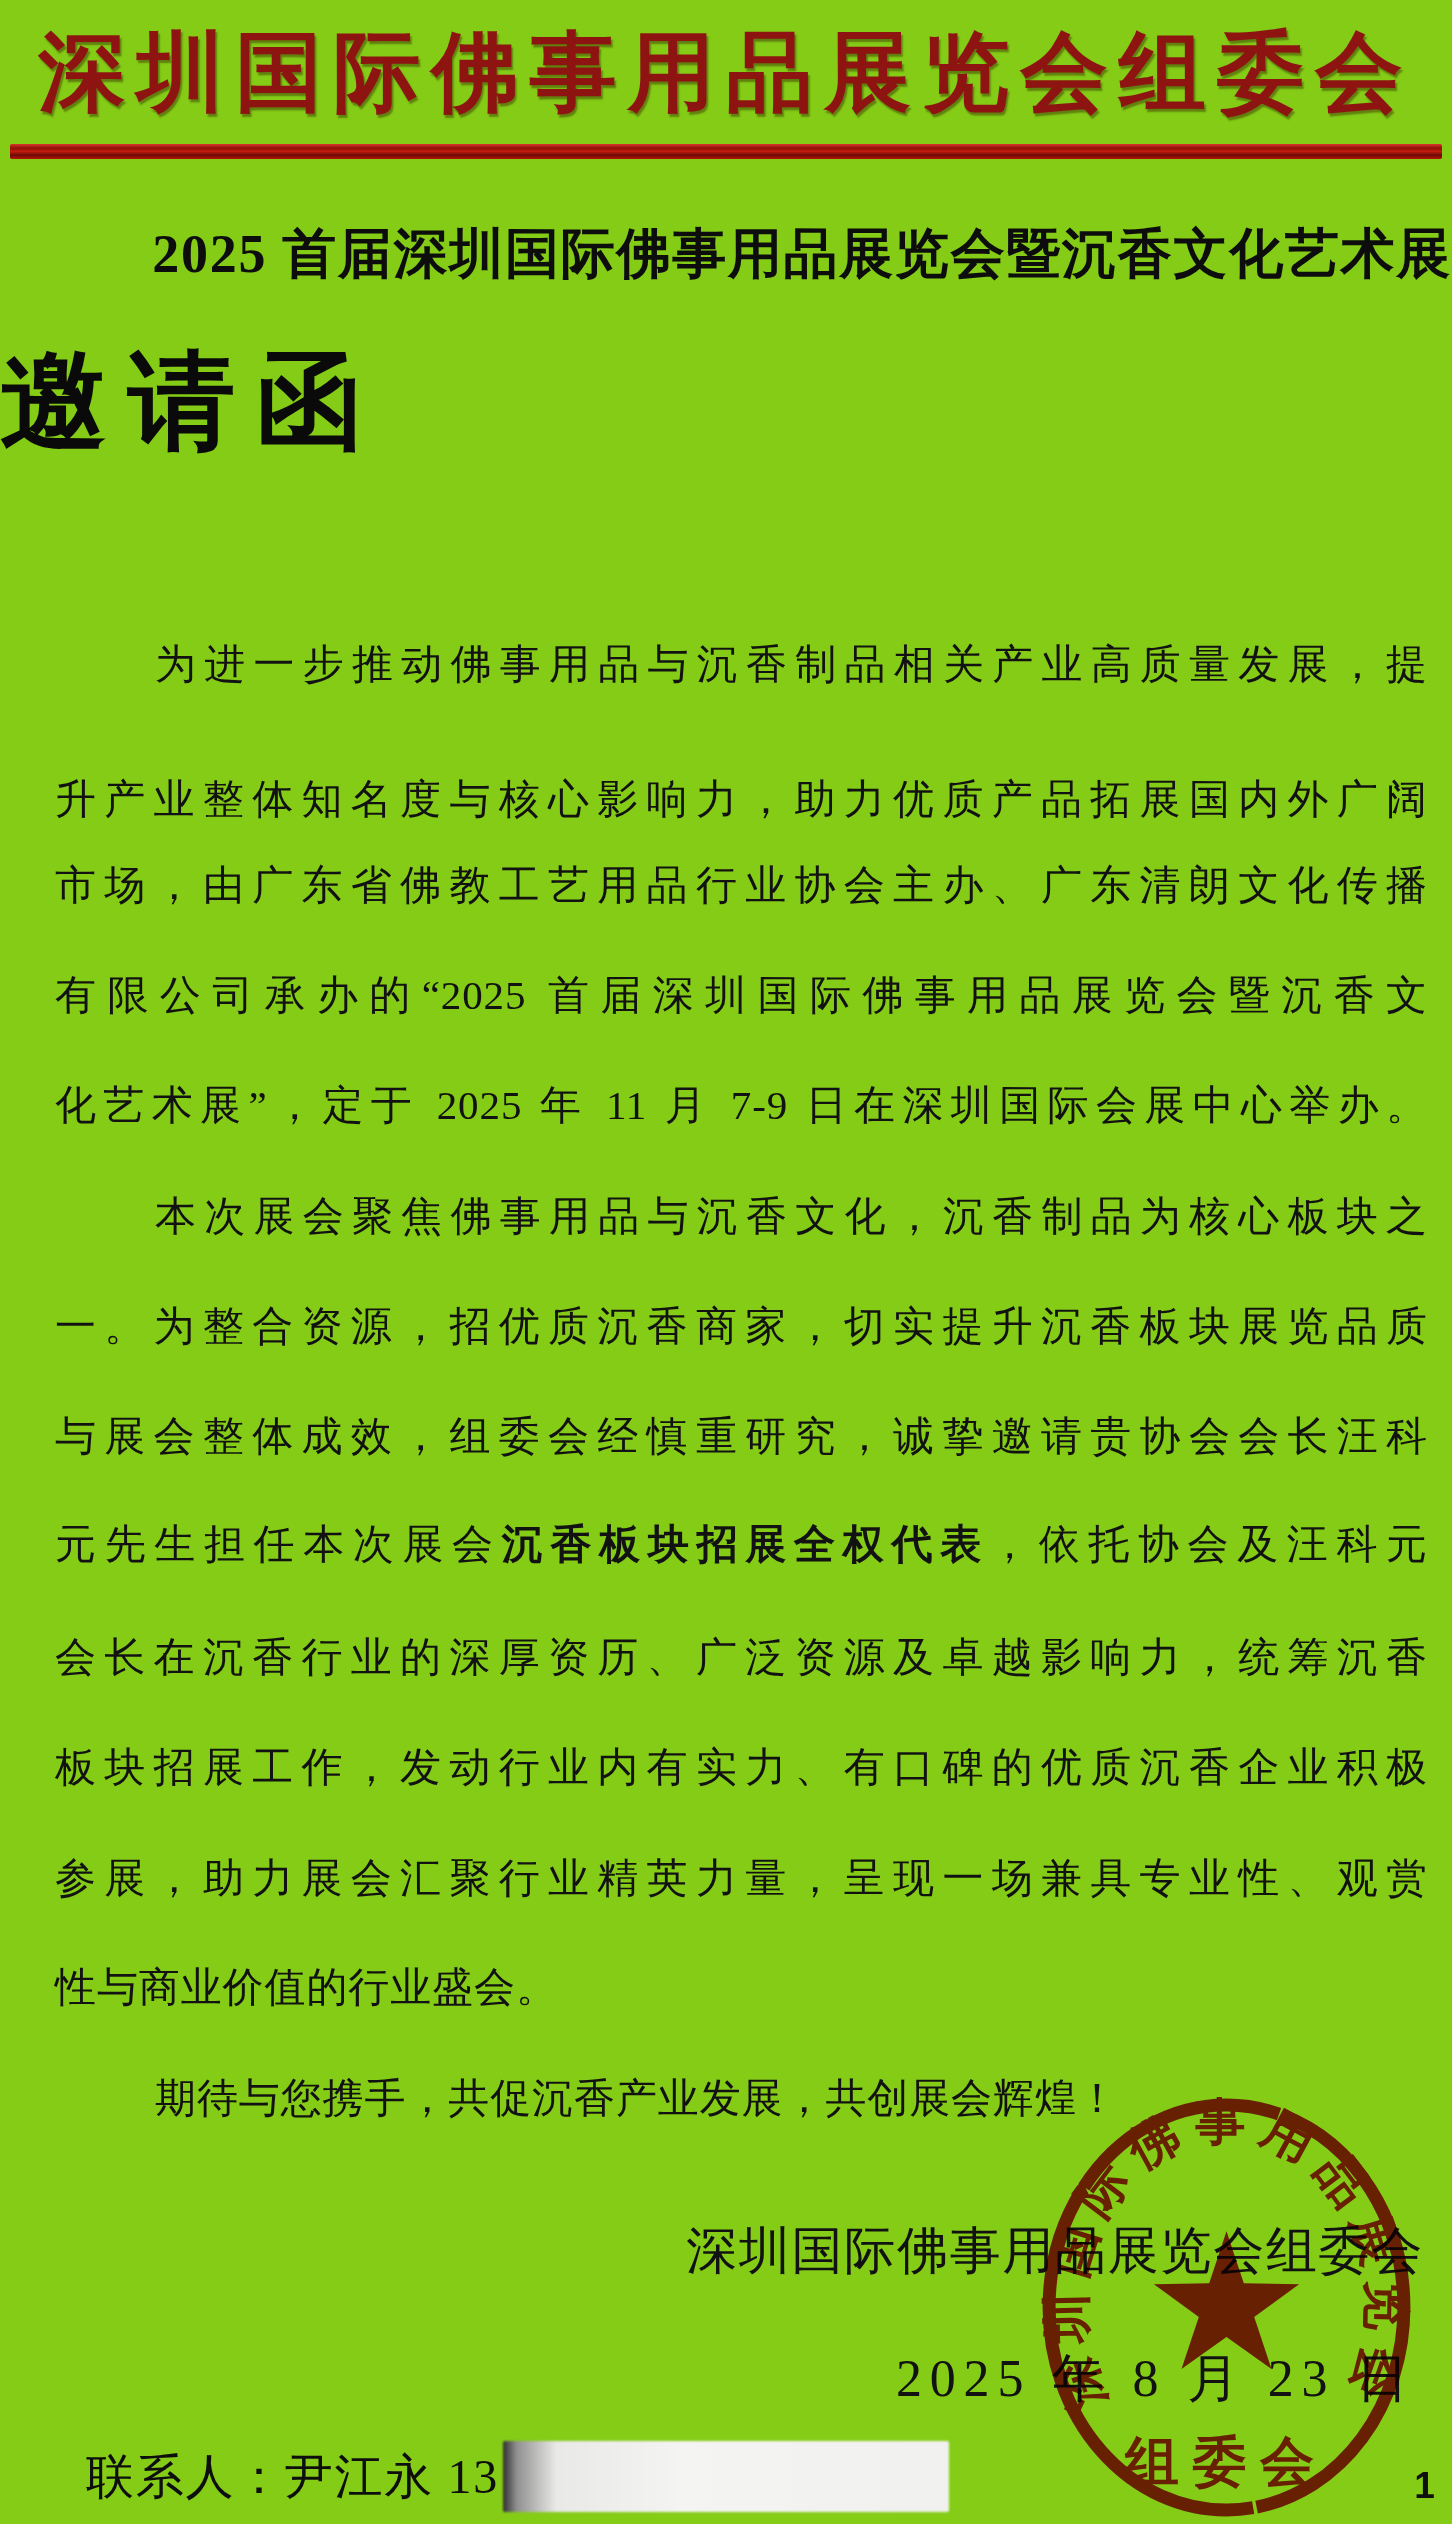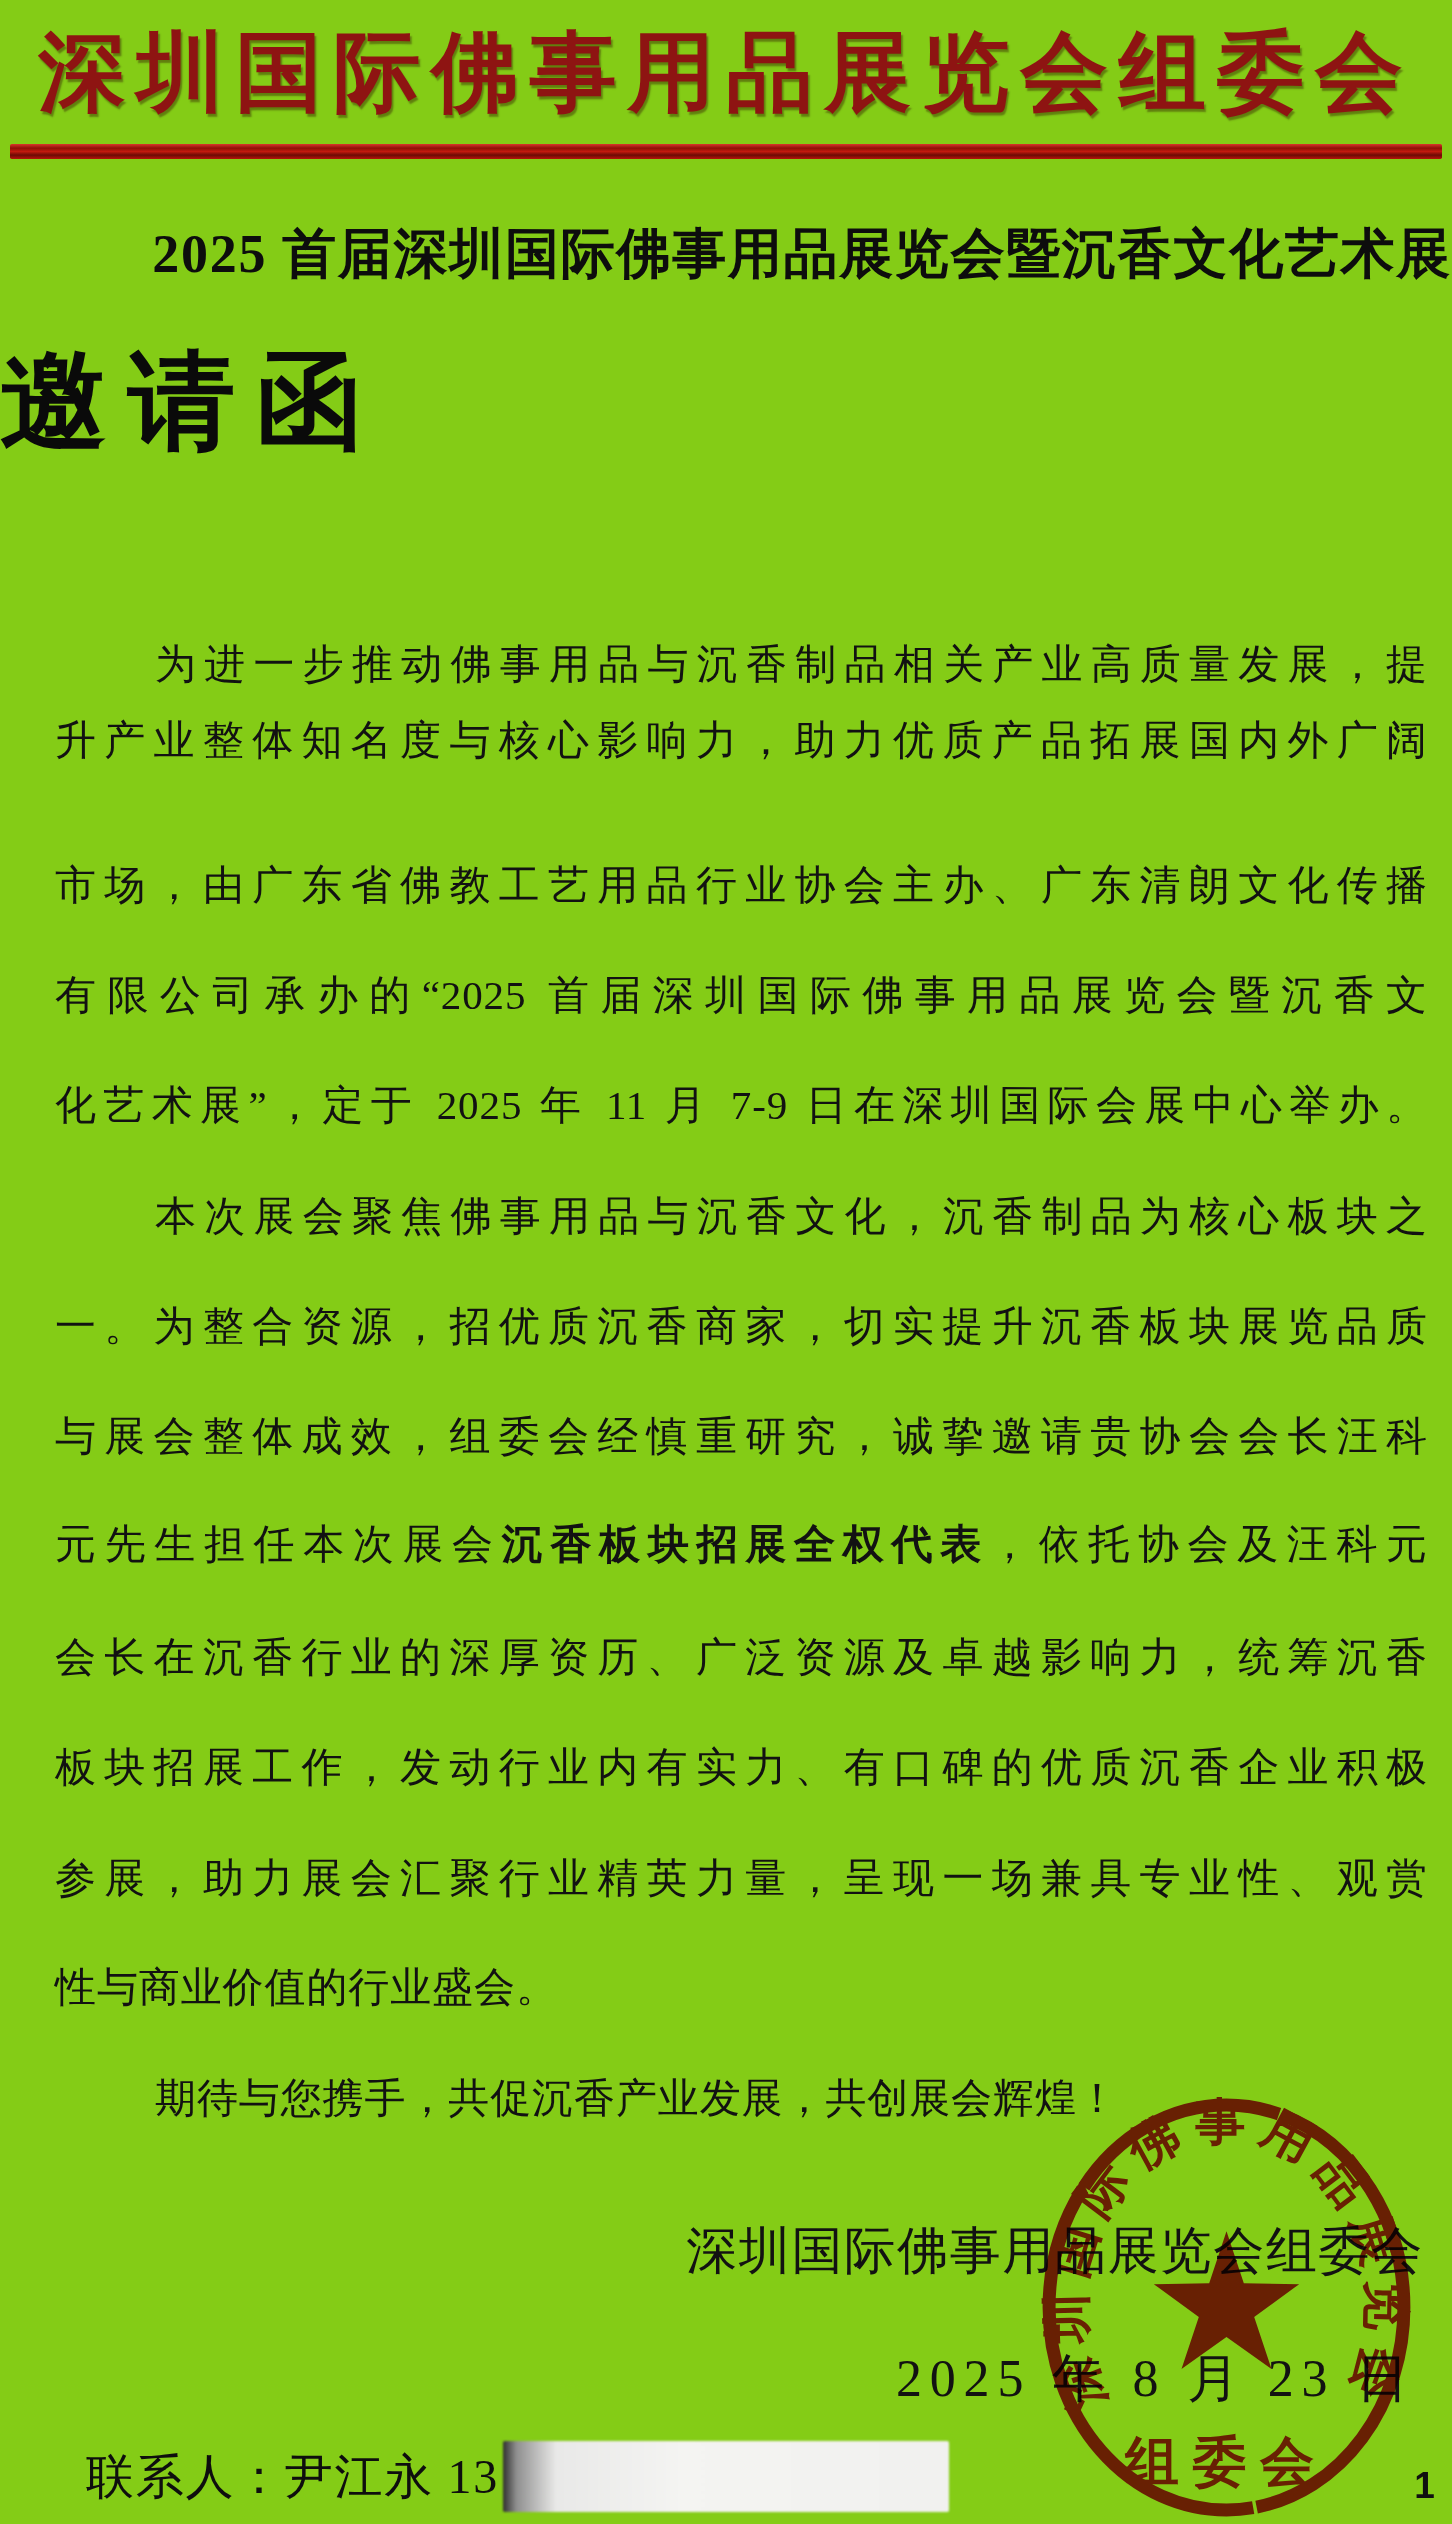--- a/index.html
+++ b/index.html
@@ -101,21 +101,21 @@
 
 <div class="page">
 
   <div class="header-title">深圳国际佛事用品展览会组委会</div>
   <div class="red-rule"></div>
   <div class="subtitle">2025 首届深圳国际佛事用品展览会暨沉香文化艺术展</div>
   <div class="doc-title">邀请函</div>
 
 
   <div class="bline just indent" style="top:634px">为进一步推动佛事用品与沉香制品相关产业高质量发展，提</div>
-  <div class="bline just" style="top:710px">升产业整体知名度与核心影响力，助力优质产品拓展国内外广阔</div>
+  <div class="bline just" style="top:769px">升产业整体知名度与核心影响力，助力优质产品拓展国内外广阔</div>
   <div class="bline just" style="top:855px">市场，由广东省佛教工艺用品行业协会主办、广东清朗文化传播</div>
   <div class="bline just" style="top:965px">有限公司承办的“2025 首届深圳国际佛事用品展览会暨沉香文</div>
   <div class="bline just" style="top:1075px">化艺术展”，定于 2025 年 11 月 7-9 日在深圳国际会展中心举办。</div>
   <div class="bline just indent" style="top:1186px">本次展会聚焦佛事用品与沉香文化，沉香制品为核心板块之</div>
   <div class="bline just" style="top:1296px">一。为整合资源，招优质沉香商家，切实提升沉香板块展览品质</div>
   <div class="bline just" style="top:1406px">与展会整体成效，组委会经慎重研究，诚挚邀请贵协会会长汪科</div>
   <div class="bline just" style="top:1514px"><span>元先生担任本次展会</span><span class="bold-hei">沉香板块招展全权代表</span><span>，依托协会及汪科元</span></div>
   <div class="bline just" style="top:1627px">会长在沉香行业的深厚资历、广泛资源及卓越影响力，统筹沉香</div>
   <div class="bline just" style="top:1737px">板块招展工作，发动行业内有实力、有口碑的优质沉香企业积极</div>
   <div class="bline just" style="top:1848px">参展，助力展会汇聚行业精英力量，呈现一场兼具专业性、观赏</div>

